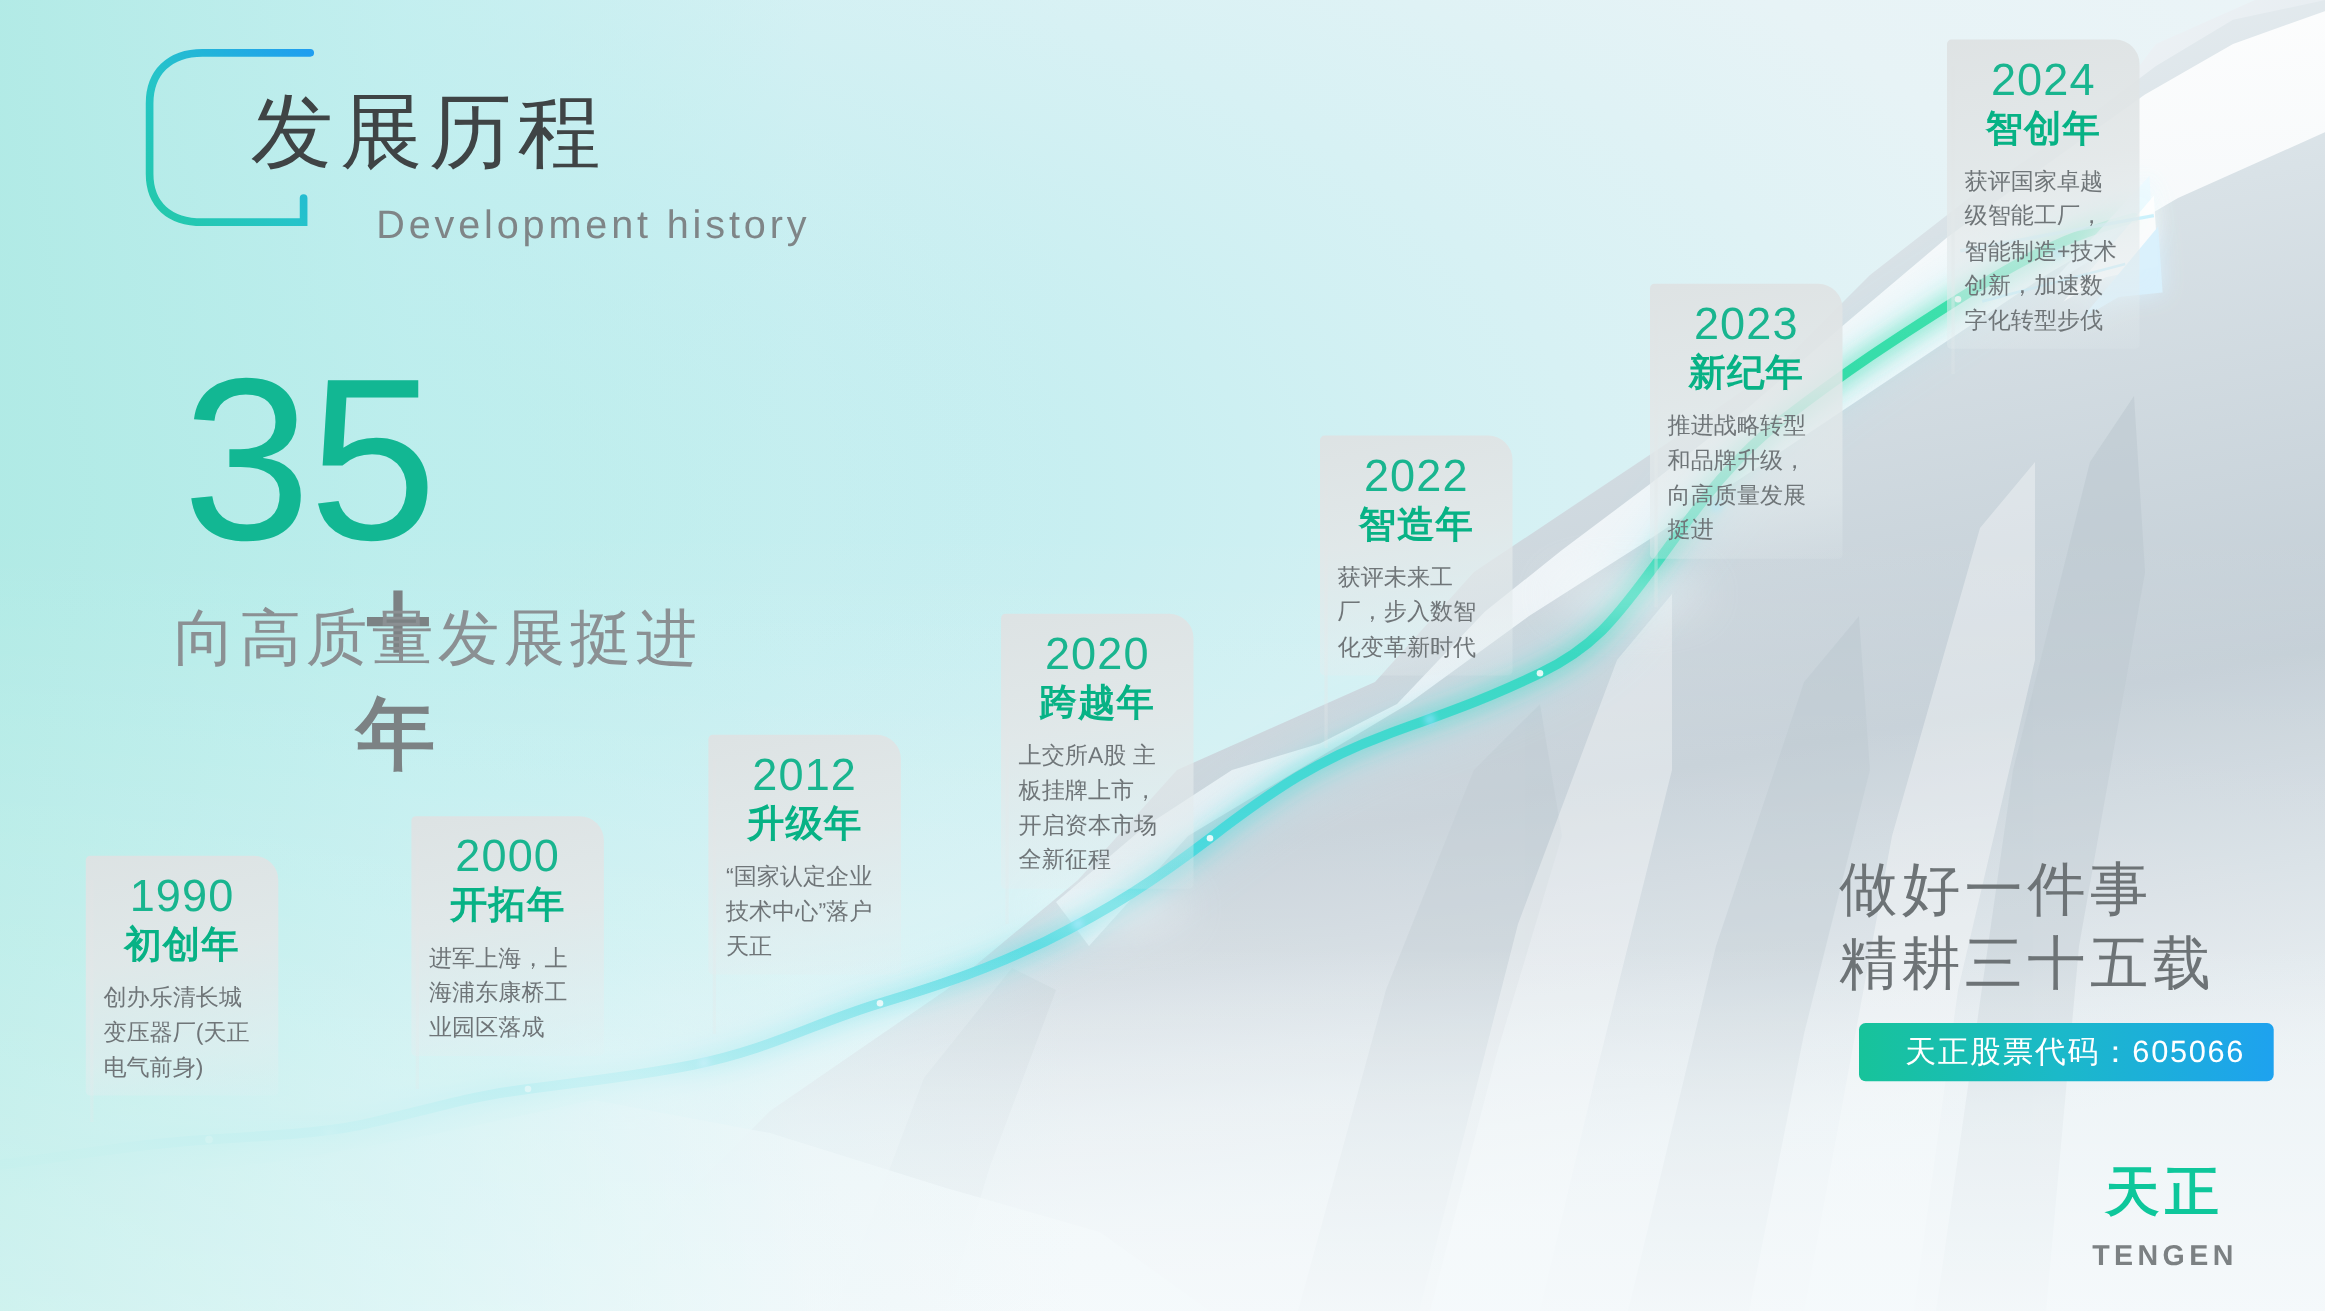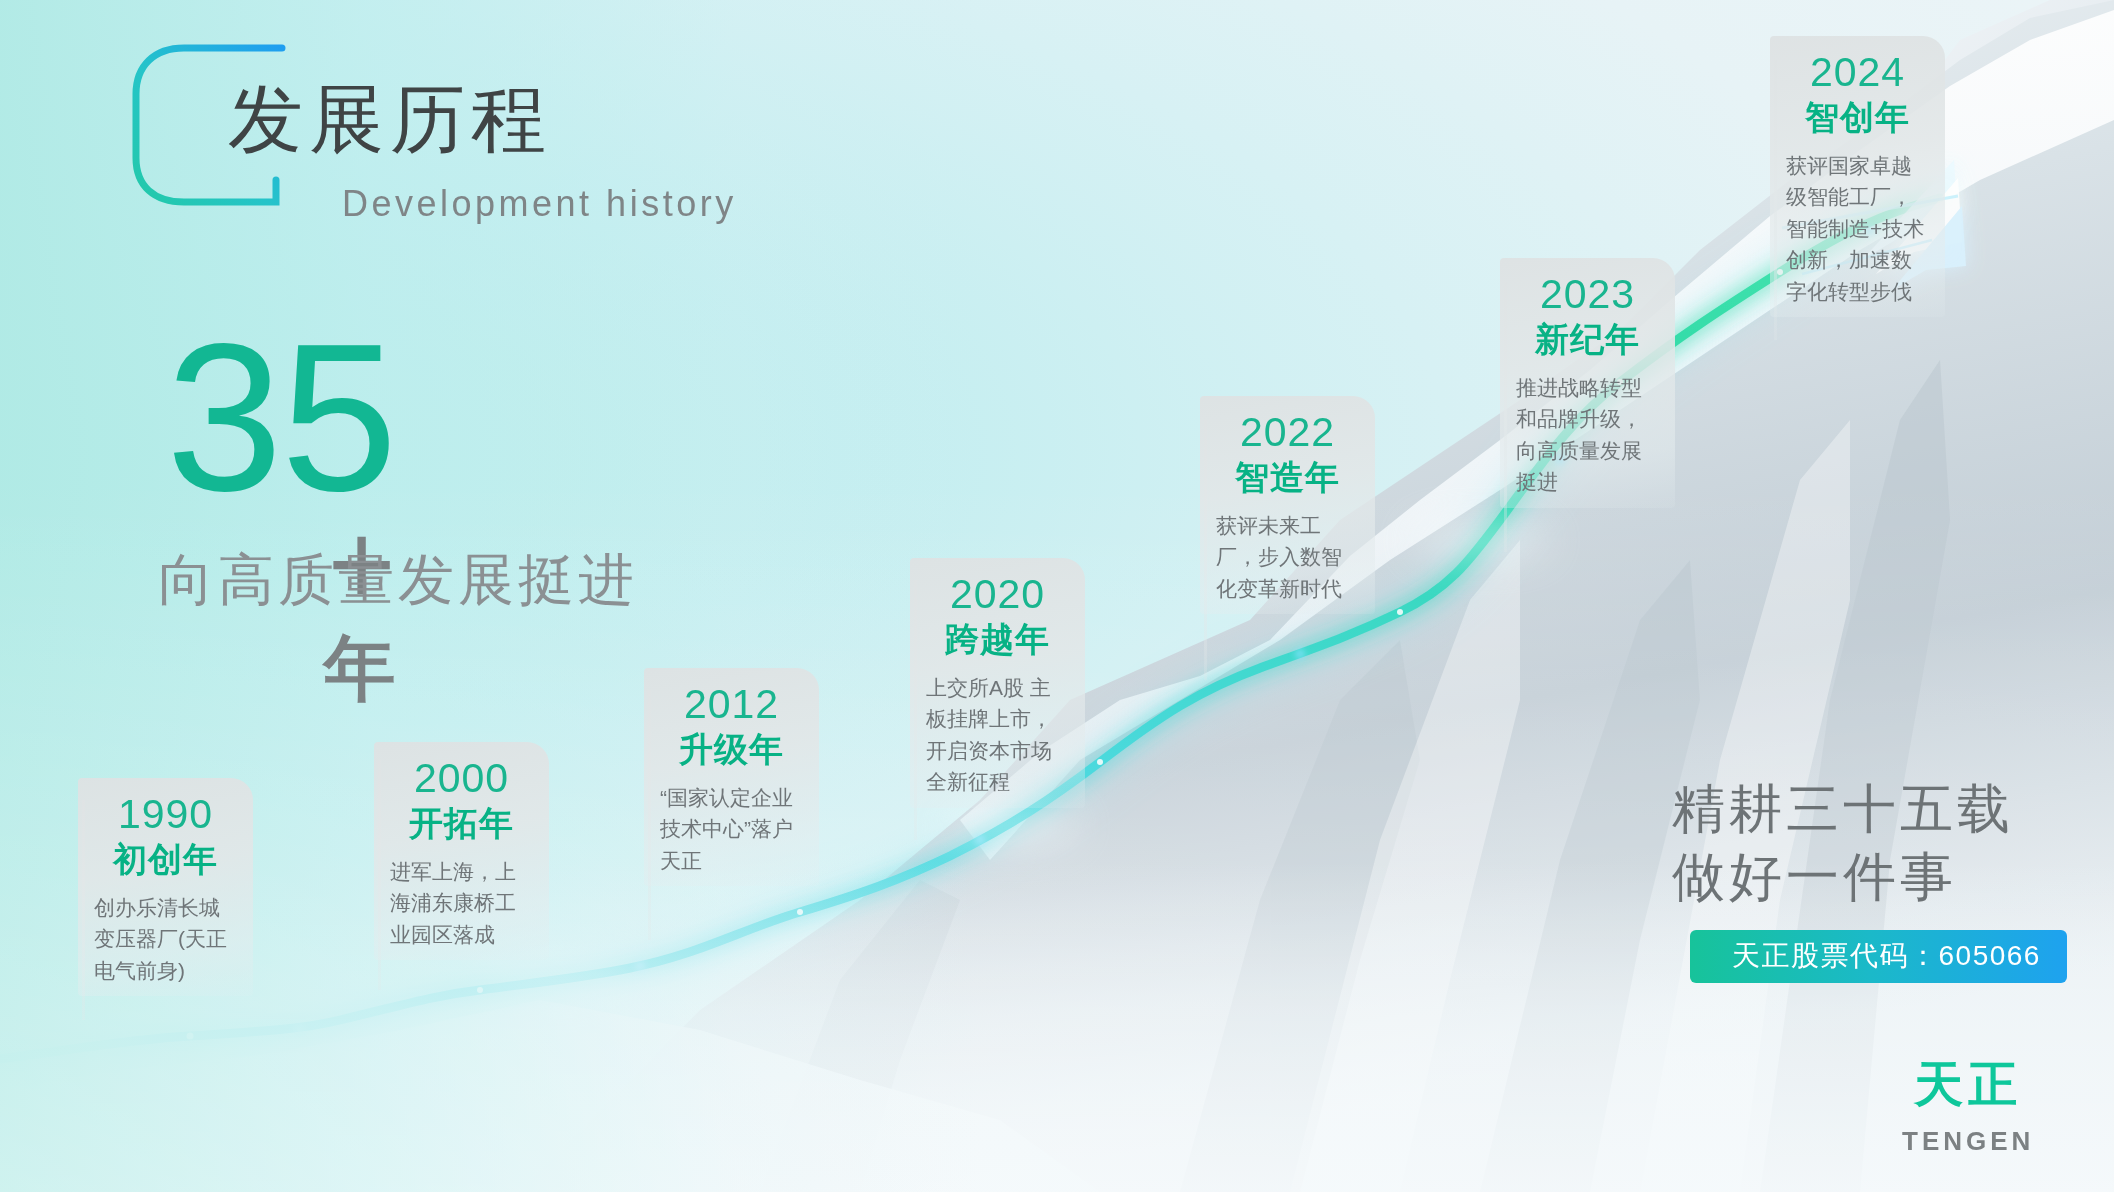--- a/index.html
+++ b/index.html
@@ -288,22 +288,22 @@
   </div>
 
   <div class="stem" style="left:1774px;top:60px;height:280px;"></div>
   <div class="card" style="left:1770px;top:36px;">
     <div class="c-year">2024</div>
     <div class="c-label">智创年</div>
     <div class="c-desc">获评国家卓越级智能工厂，智能制造+技术创新，加速数字化转型步伐</div>
   </div>
 
   <div class="slogan">
+    <div>做好一件事</div>
     <div>精耕三十五载</div>
-    <div>做好一件事</div>
   </div>
 
   <div class="badge">天正股票代码：605066</div>
 
   <div class="logo">
     <div class="logo-cn">天正</div>
     <div class="logo-en">TENGEN</div>
   </div>
 
 </div>

